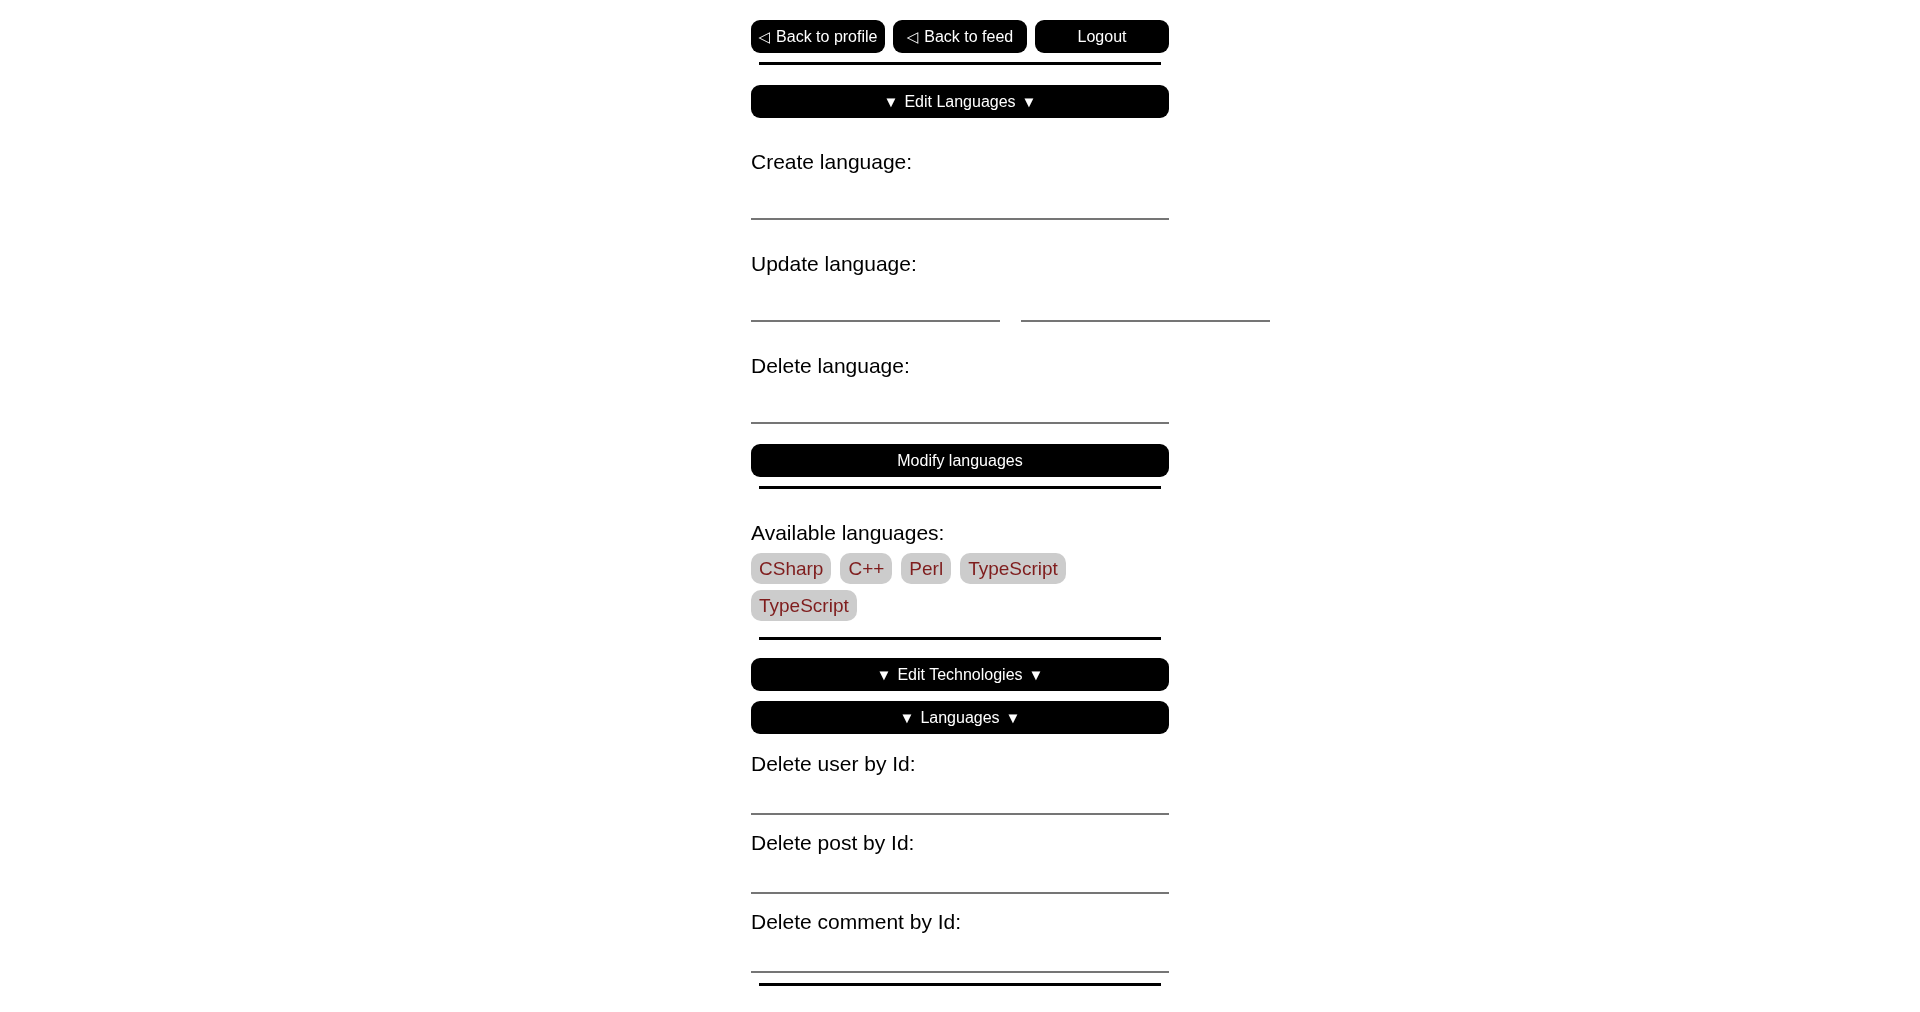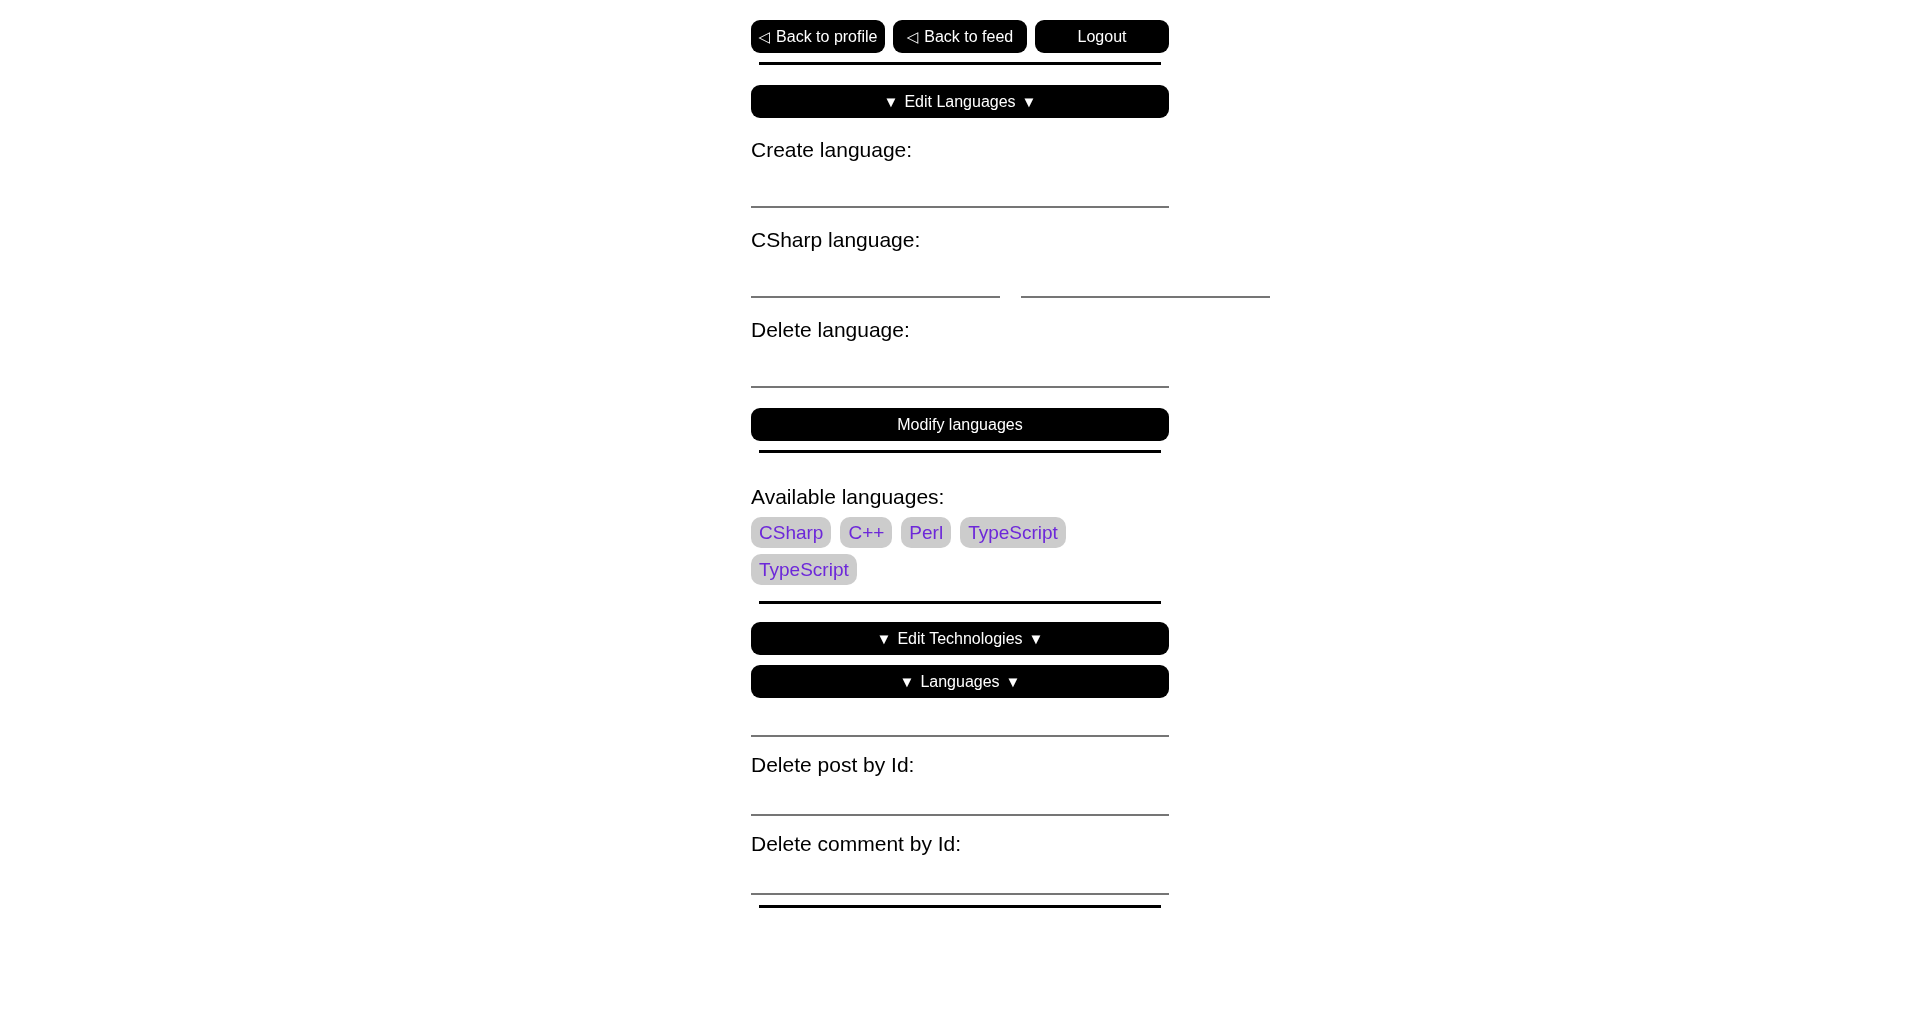--- a/index.html
+++ b/index.html
@@ -48,21 +48,21 @@
   }
   .rule-end{margin-top:16px;}
   .rule-bottom{margin-top:10px;}
   .accordion{width:100%;}
   .accordion-languages{margin-top:20px;}
   .accordion-technologies{margin-top:18px;}
   .accordion-deletions{margin-top:10px;}
   .field-label{
     font-size:21px;
     line-height:24px;
-    margin-top:20px;
+    margin-top:32px;
   }
   .field-input{
     display:block;
     width:100%;
     height:33px;
     margin-top:13px;
     border:0;
     border-bottom:2px solid var(--underline);
     border-radius:0;
     background:transparent;
@@ -80,21 +80,21 @@
     flex-wrap:wrap;
     gap:6px 9px;
     margin-top:8px;
   }
   .chip{
     background:var(--chip-bg);
     border-radius:10px;
     padding:3px 8px;
     font-size:19px;
     line-height:25px;
-    color:#6d28d9;
+    color:#7f1d1d;
   }
   .deletions .field-label{margin-top:16px;}
   .deletions .field-label.first{margin-top:18px;}
   .deletions .field-input{margin-top:6px;}
 </style>
 </head>
 <body>
 
 <div class="page">
 
@@ -117,21 +117,21 @@
   <button class="btn accordion accordion-languages">
     <span class="icon">▼</span>
     <span>Edit Languages</span>
     <span class="icon">▼</span>
   </button>
 
   <div class="section-body">
     <div class="field-label">Create language:</div>
     <input type="text" class="field-input" value="" style="">
 
-    <div class="field-label">CSharp language:</div>
+    <div class="field-label">Update language:</div>
     <div class="input-pair">
       <input type="text" class="field-input" value="" style="">
       <input type="text" class="field-input" value="" style="">
     </div>
 
     <div class="field-label">Delete language:</div>
     <input type="text" class="field-input" value="" style="">
 
     <button class="btn primary">
       <span>Modify languages</span>
@@ -157,20 +157,21 @@
     <span class="icon">▼</span>
   </button>
 
   <button class="btn accordion accordion-deletions">
     <span class="icon">▼</span>
     <span>Languages</span>
     <span class="icon">▼</span>
   </button>
 
   <div class="section-body deletions">
+    <div class="field-label first">Delete user by Id:</div>
     <input type="text" class="field-input" value="" style="">
 
     <div class="field-label">Delete post by Id:</div>
     <input type="text" class="field-input" value="" style="">
 
     <div class="field-label">Delete comment by Id:</div>
     <input type="text" class="field-input" value="" style="">
 
 
     <hr class="rule rule-bottom">

